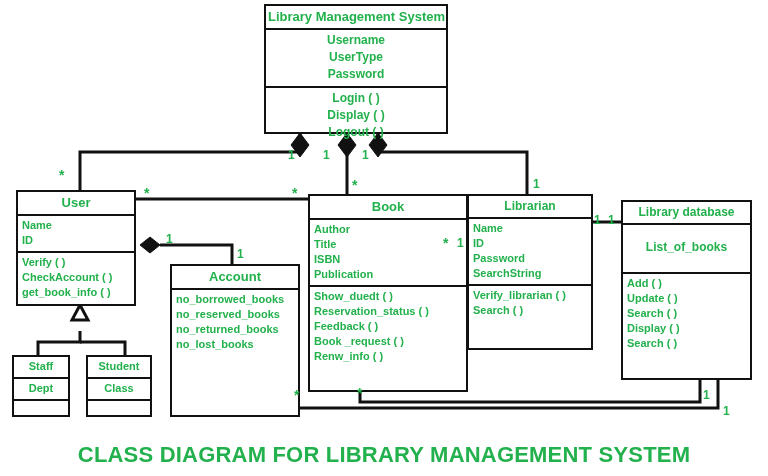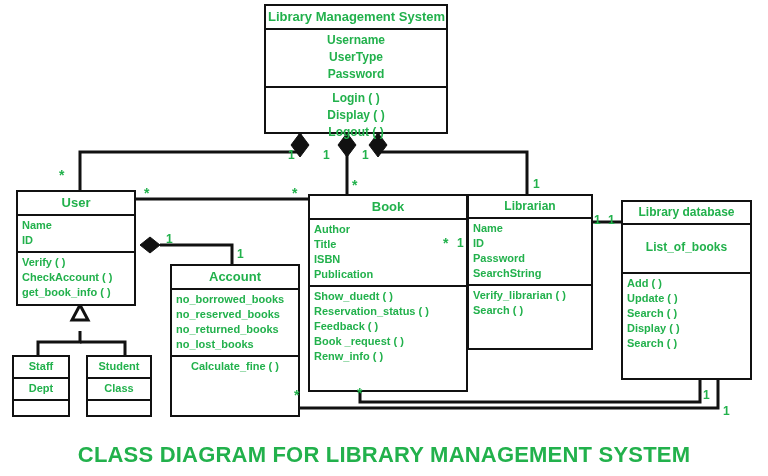--- a/index.html
+++ b/index.html
@@ -185,23 +185,20 @@
   </div>
 
   <div class="uml" style="left:170px;top:264px;width:130px;height:153px;">
     <div class="sec cname">Account</div>
     <div class="sec attrs">
       <div class="row">no_borrowed_books</div>
       <div class="row">no_reserved_books</div>
       <div class="row">no_returned_books</div>
       <div class="row">no_lost_books</div>
     </div>
-    <div class="sec ops mid">
-      <div class="row">Calculate_fine ( )</div>
-    </div>
   </div>
 
   <div class="uml" style="left:12px;top:355px;width:58px;height:62px;">
     <div class="sec cname xs">Staff</div>
     <div class="sec attrs mid">
       <div class="row">Dept</div>
     </div>
     <div class="sec ops empty"></div>
   </div>
 

